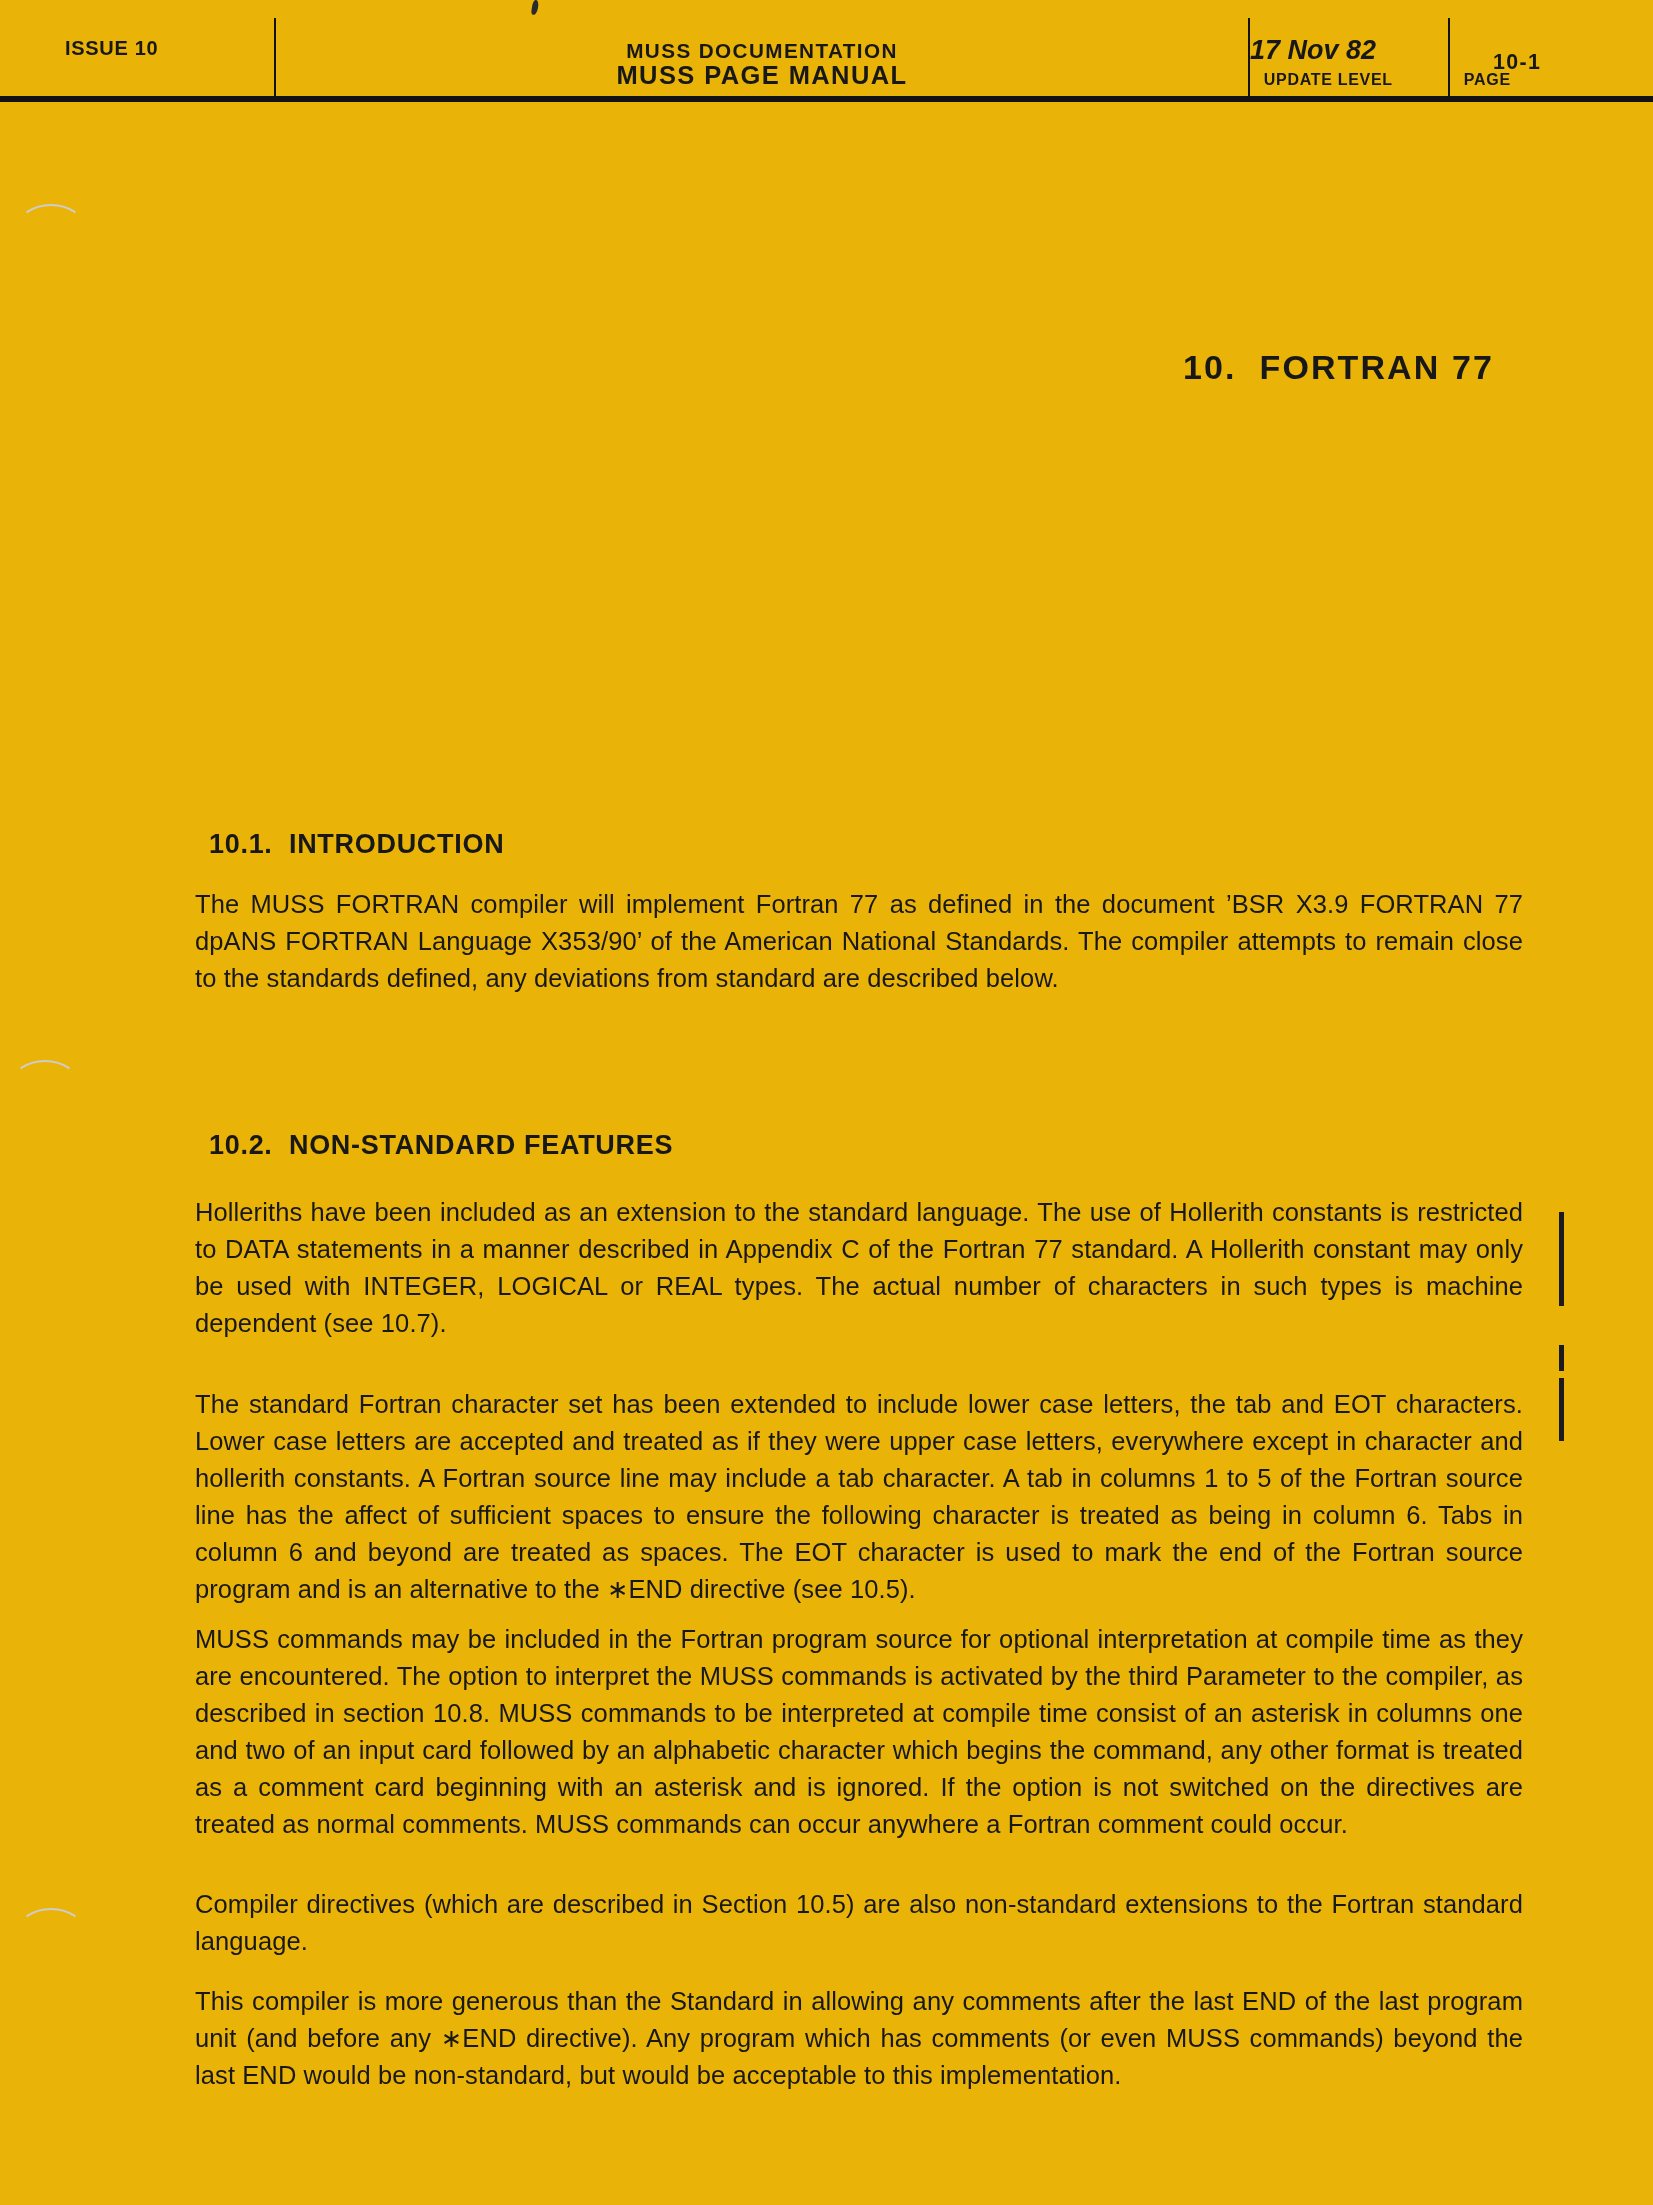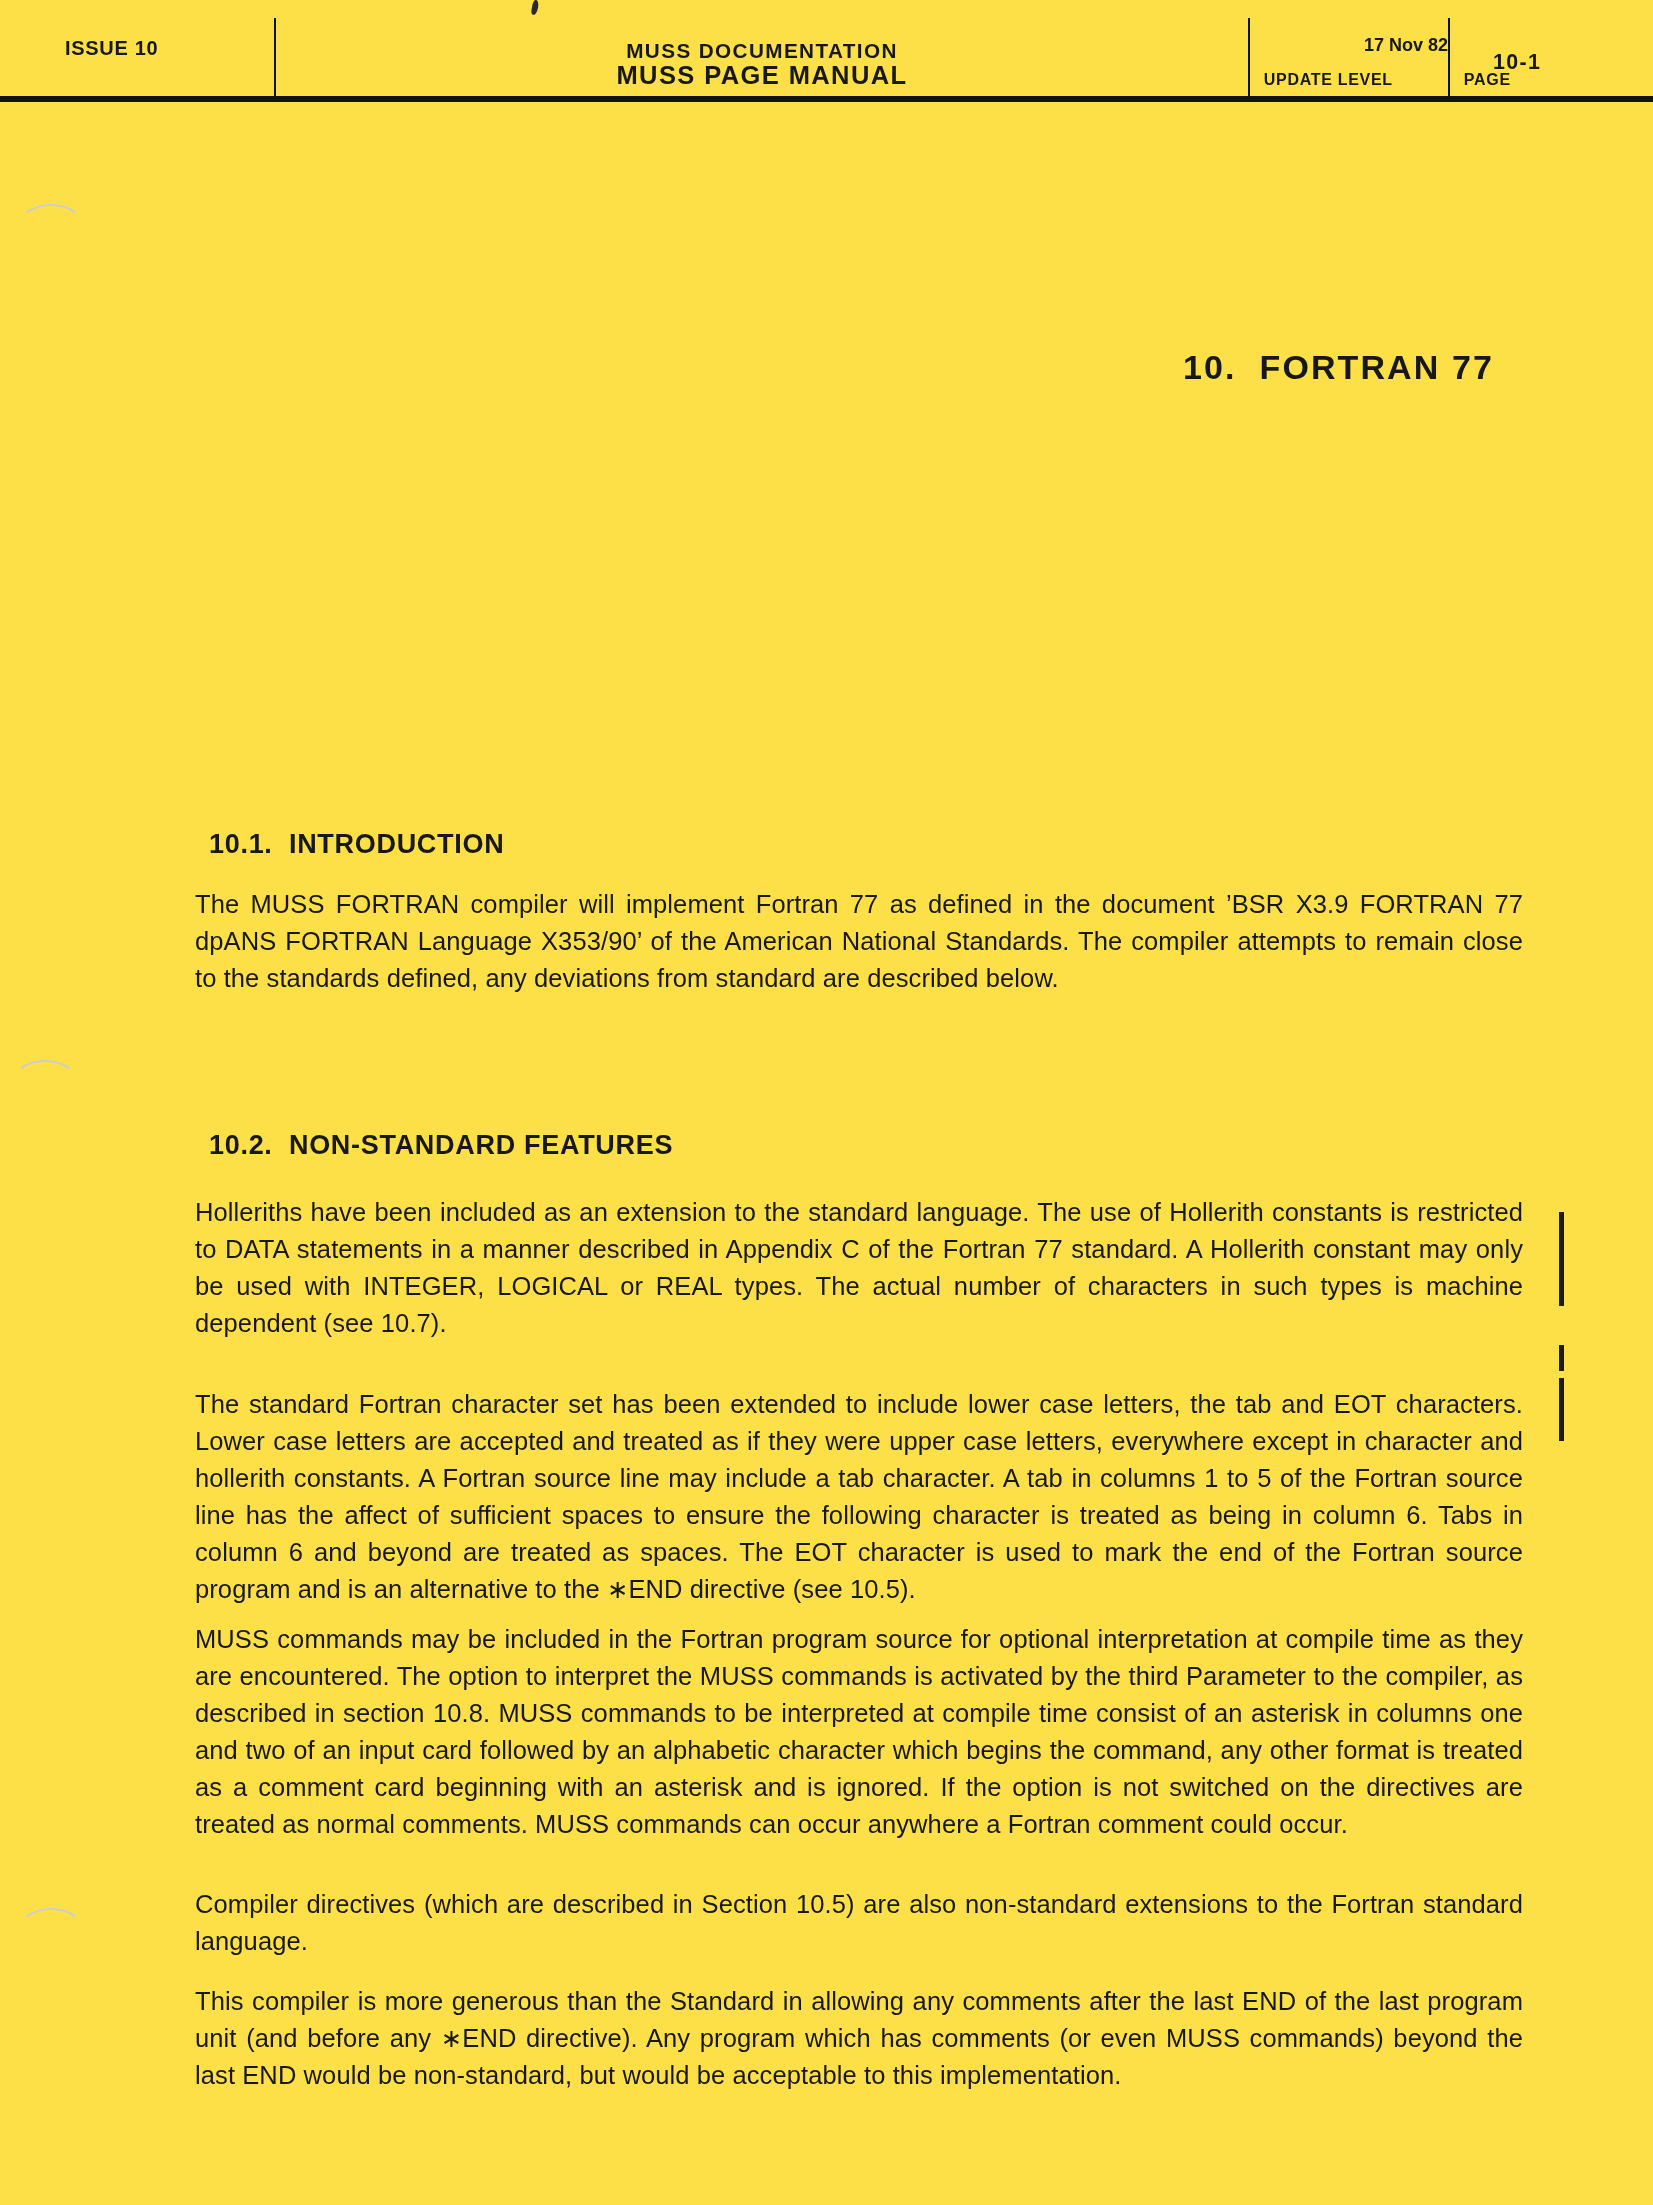--- a/index.html
+++ b/index.html
@@ -2,21 +2,21 @@
 <html style="font-size:11px"><head>
 <meta charset="utf-8">
 <style>
   html, body { margin: 0; padding: 0; }
   body { background: #888; }
 
   .page {
     position: relative;
     width: 1654px;
     height: 2205px;
-    background: #fde047;
+    background: #eab308;
     color: #181818;
     font-family: "Liberation Sans", sans-serif;
     overflow: hidden;
   }
 
   
   .hdr {
     position: absolute;
     top: 0; left: 0; right: 0;
     height: 102px;
@@ -44,21 +44,21 @@
   }
   .hdr-doc1 { font-weight: bold; font-size: 20.7px; letter-spacing: 1.4px; line-height: 23px; text-align: center; }
   .hdr-doc2 { font-weight: bold; font-size: 25.5px; letter-spacing: 1.4px; line-height: 27.6px; }
   .hdr-update {
     width: 200px;
     margin-top: 18px;
     border-left: 2.8px solid #121212;
     position: relative;
     box-sizing: border-box;
   }
-  .hdr-date { margin-top: 16.5px; text-align: right; font-weight: bold; font-size: 18px; }
+  .hdr-date { margin-top: 16.5px; text-align: left; font-weight: bold; font-size: 27px; font-style: italic; }
   .hdr-sub {
     position: absolute;
     bottom: 6.9px; left: 13.8px;
     font-weight: bold; font-size: 16px; letter-spacing: 0.7px;
   }
   .hdr-page {
     width: 206px;
     margin-top: 18px;
     border-left: 2.8px solid #121212;
     position: relative;

